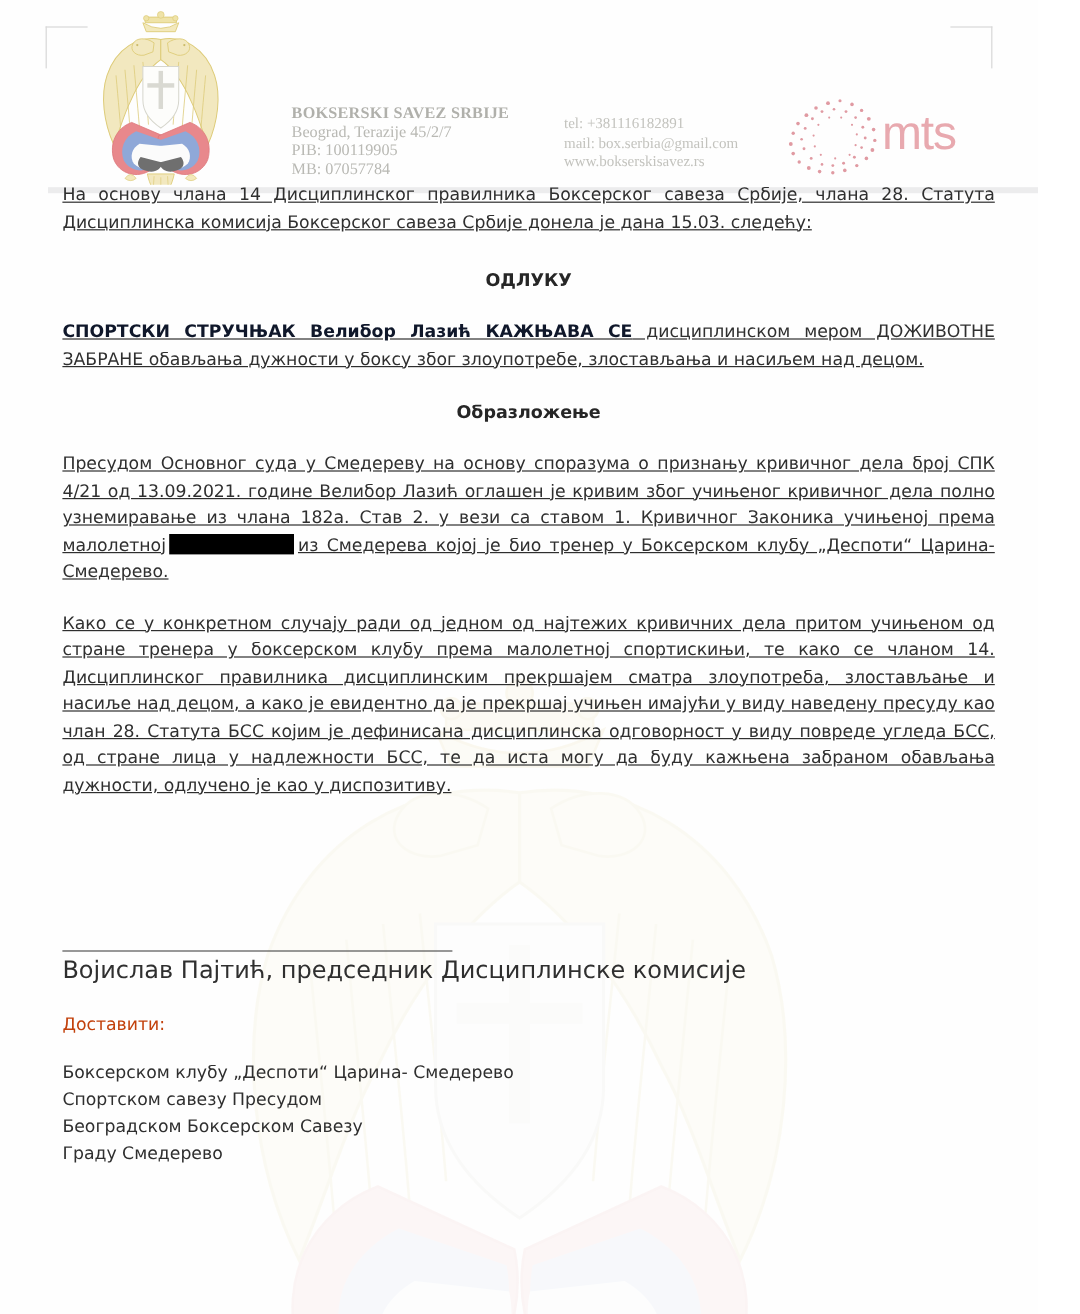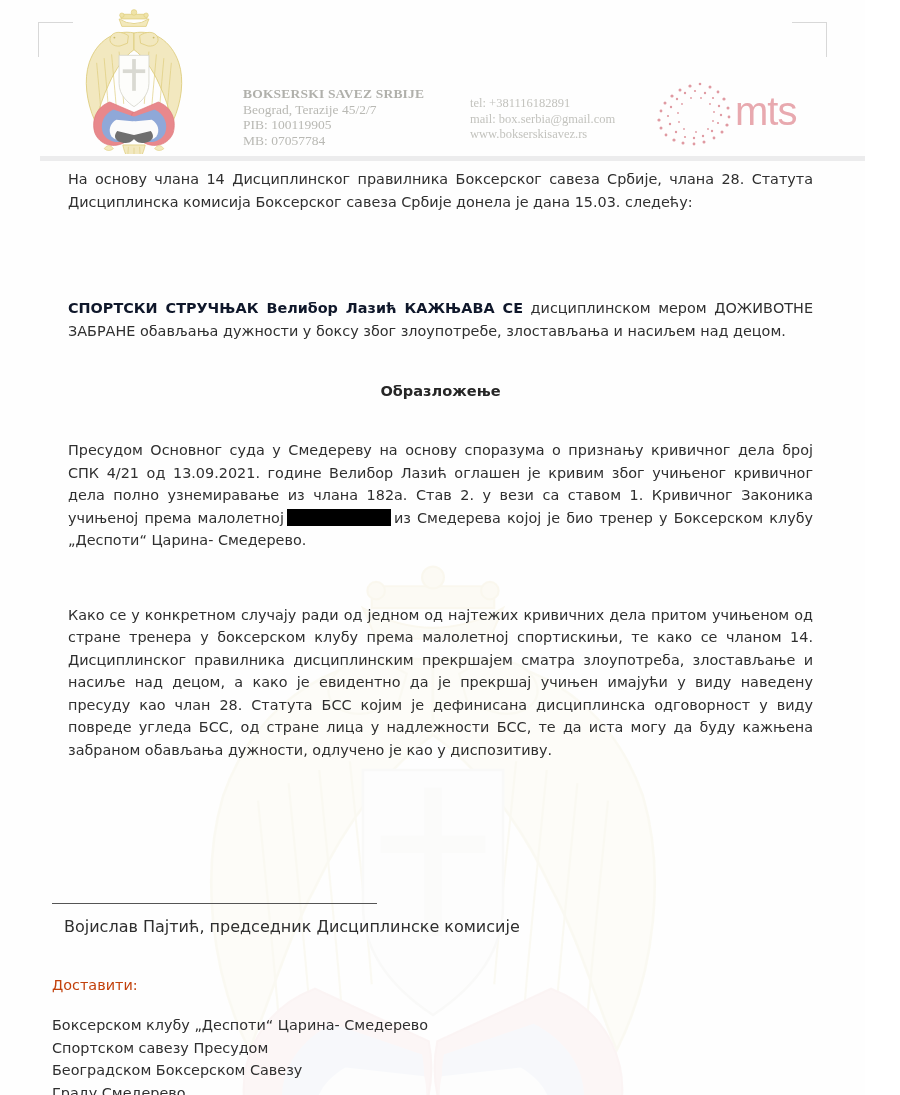--- a/index.html
+++ b/index.html
@@ -107,26 +107,27 @@
     z-index: 2;
   }
 
   
   .body-wrap {
     position: relative;
     z-index: 3;
     padding: 0 36px 0 52px;
   }
   p.para {
-    margin: 16px;
+    margin: 0;
     text-align: justify;
     font-size: 14.4px;
     line-height: 22.5px;
     color: #2f2f2f;
     font-family: "DejaVu Sans", sans-serif;
+    text-decoration: underline;
   }
   .intro { margin-top: 24px; }
   .heading-center {
     text-align: center;
     font-weight: bold;
     font-size: 14.6px;
     color: #262626;
     margin: 0;
     font-family: "DejaVu Sans", sans-serif;
   }
@@ -151,24 +152,24 @@
     z-index: 3;
     padding: 0 36px 0 52px;
   }
   .sig-line {
     width: 325px;
     border-top: 1.5px solid #555;
     margin: 0 0 4px 0;
     height: 0;
   }
   .sig-name {
-    font-size: 16px;
+    font-size: 20px;
     color: #2f2f2f;
     line-height: 22px;
-    margin: 12px;
+    margin: 0;
   }
   .deliver-label {
     font-size: 14.4px;
     color: #c2410c;
     margin: 0;
     line-height: 22px;
   }
   ul.deliver-list {
     list-style: none;
     margin: 0;
@@ -362,20 +363,21 @@
     <div class="mts-word">mts</div>
   </div>
 
   <div class="rule"></div>
 
   <div class="body-wrap">
 
     <p class="para intro">На основу члана 14 Дисциплинског правилника Боксерског савеза Србије, члана 28. Статута Дисциплинска комисија Боксерског савеза Србије донела је дана 15.03. следећу:</p>
 
     <div class="spacer-28"></div>
+    <p class="heading-center">ОДЛУКУ</p>
     <div class="spacer-24"></div>
 
     <p class="para"><b class="strong">СПОРТСКИ СТРУЧЊАК Велибор Лазић КАЖЊАВА СЕ</b><span> дисциплинском мером ДОЖИВОТНЕ ЗАБРАНЕ обављања дужности у боксу због злоупотребе, злостављања и насиљем над децом.</span></p>
 
     <div class="spacer-24"></div>
     <p class="heading-center">Образложење</p>
     <div class="spacer-24"></div>
 
     <p class="para"><span>Пресудом Основног суда у Смедереву на основу споразума о признању кривичног дела број СПК 4/21 од 13.09.2021. године Велибор Лазић оглашен је кривим због учињеног кривичног дела полно узнемиравање из члана 182а. Став 2. у вези са ставом 1. Кривичног Законика   учињеној према малолетној</span><span class="redact"></span><span>из Смедерева којој је био тренер у Боксерском клубу „Деспоти“ Царина- Смедерево.</span></p>
 

